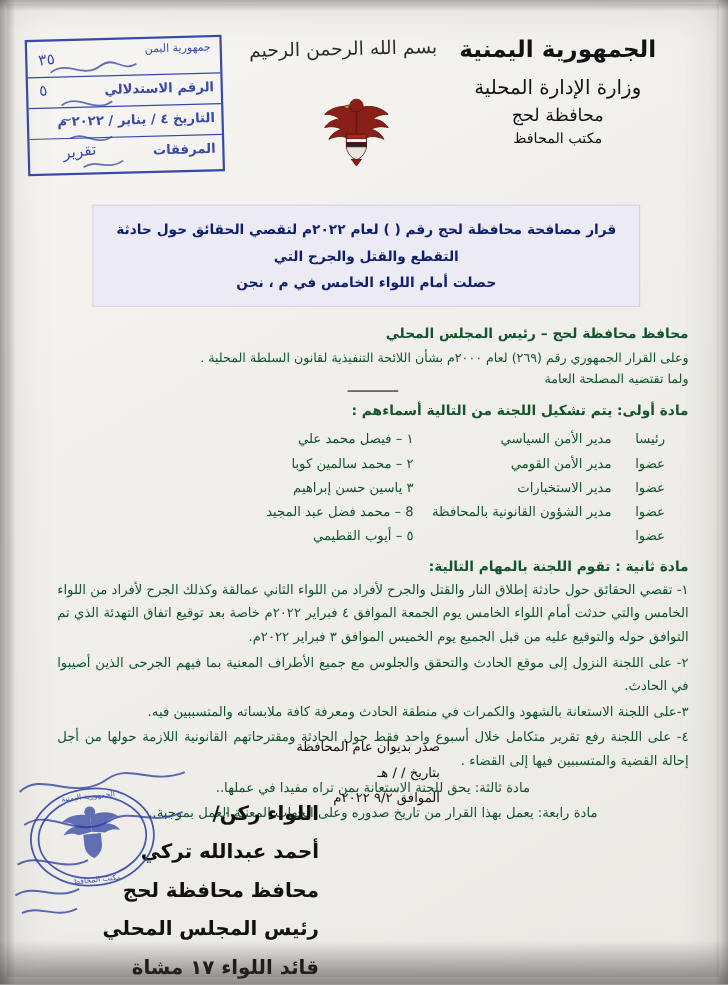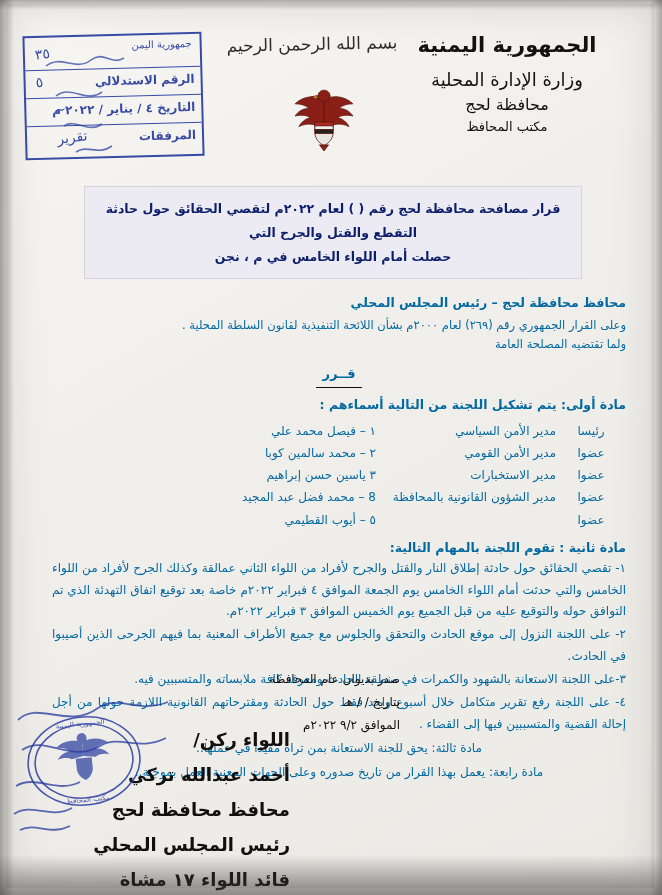--- a/index.html
+++ b/index.html
@@ -168,21 +168,21 @@
     line-height: 1.9;
     font-weight: bold;
   }
 
   
   .body-text {
     position: absolute;
     right: 36px;
     left: 52px;
     top: 292px;
-    color: #0369a1;
+    color: #14532d;
     font-size: 12px;
     line-height: 1.72;
     text-align: right;
   }
   .body-text .intro-head {
     font-weight: bold;
     font-size: 12.5px;
     margin-bottom: 2px;
   }
   .body-text .intro-line {
@@ -351,21 +351,20 @@
   <div class="title-box">
     <div>قرار مصافحة محافظة لحج رقم (   ) لعام ٢٠٢٢م لتقصي الحقائق حول حادثة التقطع والقتل والجرح التي</div>
     <div>حصلت أمام اللواء الخامس في م ، نجن</div>
   </div>
 
   <div class="body-text">
     <div class="intro-head">محافظ محافظة لحج – رئيس المجلس المحلي</div>
     <div class="intro-line">وعلى القرار الجمهوري رقم (٢٦٩) لعام ٢٠٠٠م بشأن اللائحة التنفيذية لقانون السلطة المحلية .</div>
     <div class="intro-line">ولما تقتضيه المصلحة العامة</div>
 
-    <div class="qarrar">قــرر</div>
     <div class="qarrar-underline"></div>
 
     <div class="article-head">مادة أولى:  يتم تشكيل اللجنة من التالية أسماءهم :</div>
 
     <div class="members">
       <div class="member-row">
         <div class="m-role">رئيسا</div>
         <div class="m-post">مدير الأمن السياسي</div>
         <div class="m-name">١ – فيصل محمد علي</div>
       </div>

